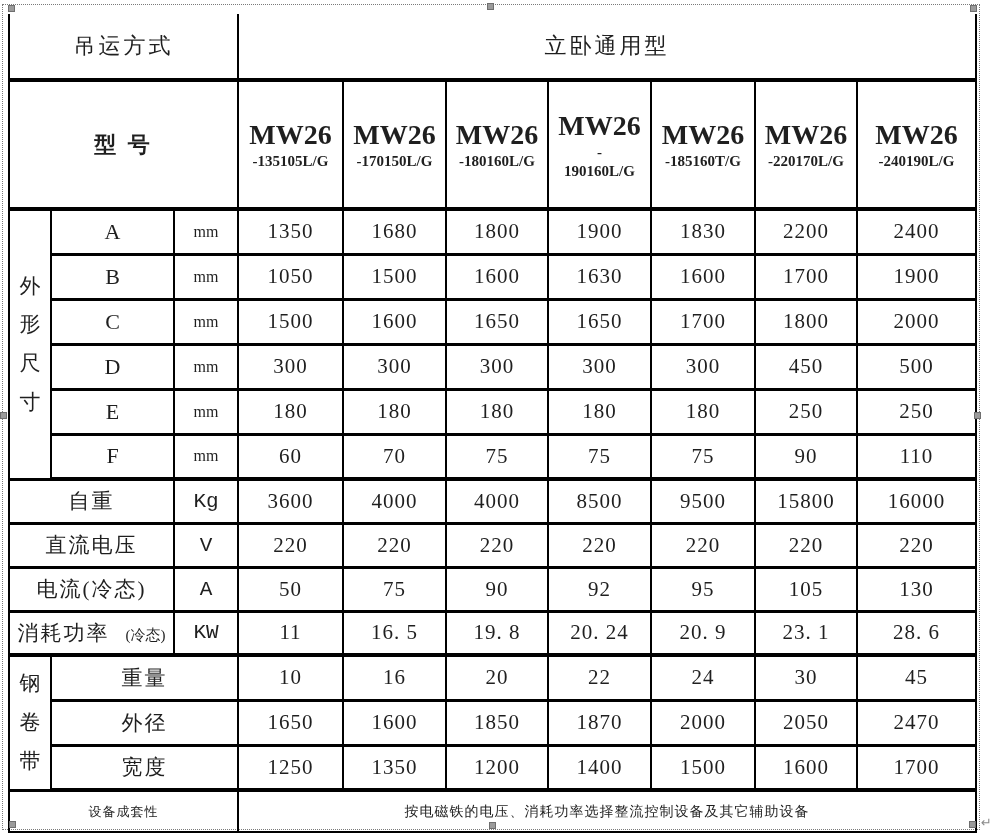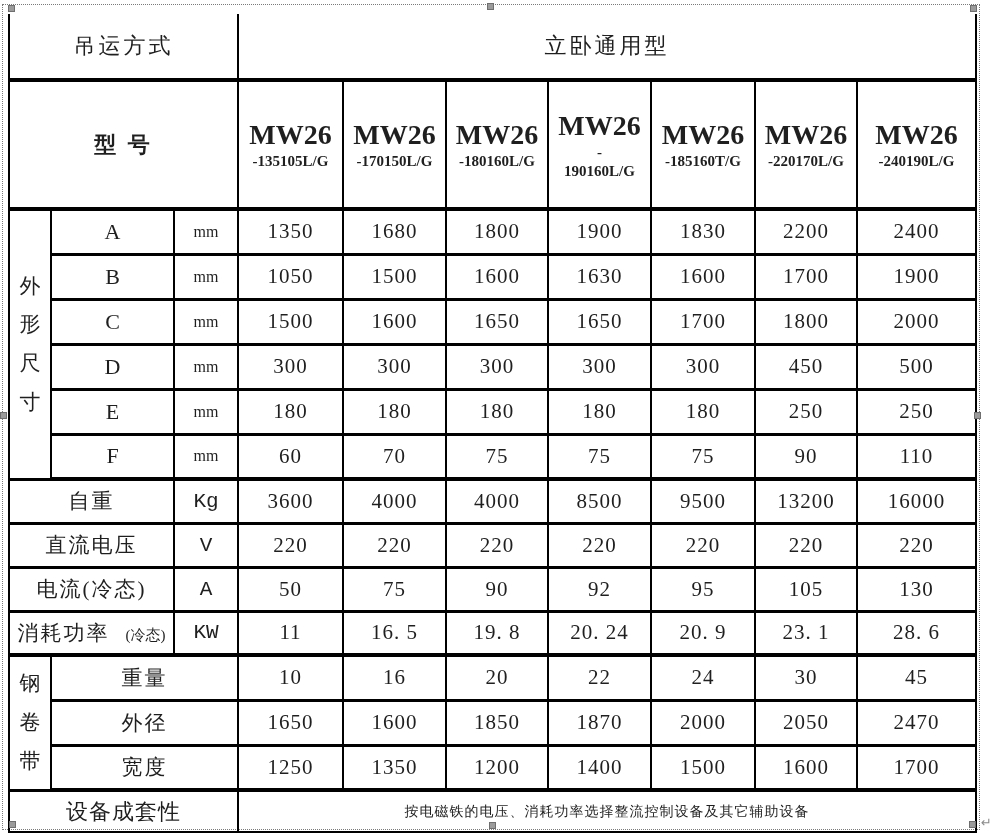--- a/index.html
+++ b/index.html
@@ -30,21 +30,21 @@
   .hdr{font-size:22px;letter-spacing:3px;}
   .m1{font-size:28px;line-height:1.25;}
   .m2{font-size:15px;line-height:1.3;}
   .letter{font-size:22px;}
   .unit{font-size:16px;}
   .ucap{font-size:21px;font-family:Liberation Mono, monospace;}
   .val{font-size:21px;letter-spacing:1px;}
   .speclabel{font-size:21px;letter-spacing:2px;}
   .small{font-size:15px;letter-spacing:0;padding-left:16px;}
   .vlabel{width:1.15em;margin:0 auto;font-size:21px;line-height:1.85;word-break:break-all;text-align:center;}
-  .foot-label{font-size:22px;letter-spacing:1px;}
+  .foot-label{font-size:13px;letter-spacing:1px;}
   .foot-note{font-size:14px;letter-spacing:1px;}
 </style>
 </head>
 <body>
 
 <div class="canvas">
   <div class="marquee"></div>
 
   <table class="spec">
     <colgroup>
@@ -170,21 +170,21 @@
     </tr>
 
     <tr class="rs">
       <td colspan="2" class="speclabel">自重</td>
       <td class="ucap">Kg</td>
       <td class="val">3600</td>
       <td class="val">4000</td>
       <td class="val">4000</td>
       <td class="val">8500</td>
       <td class="val">9500</td>
-      <td class="val">13200</td>
+      <td class="val">15800</td>
       <td class="val">16000</td>
     </tr>
     <tr class="rs">
       <td colspan="2" class="speclabel">直流电压</td>
       <td class="ucap">V</td>
       <td class="val">220</td>
       <td class="val">220</td>
       <td class="val">220</td>
       <td class="val">220</td>
       <td class="val">220</td>

